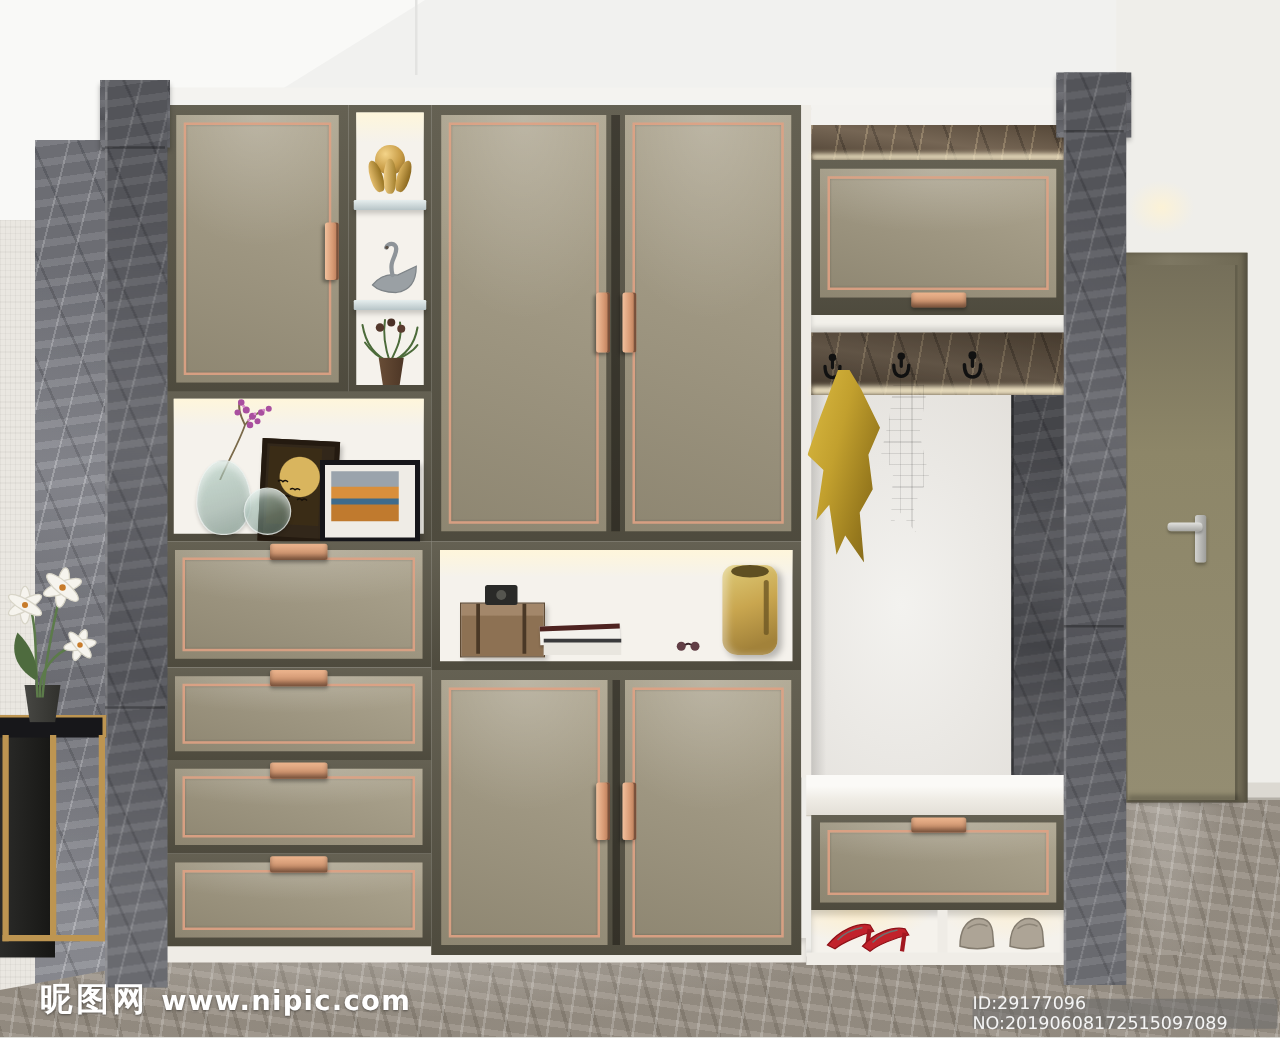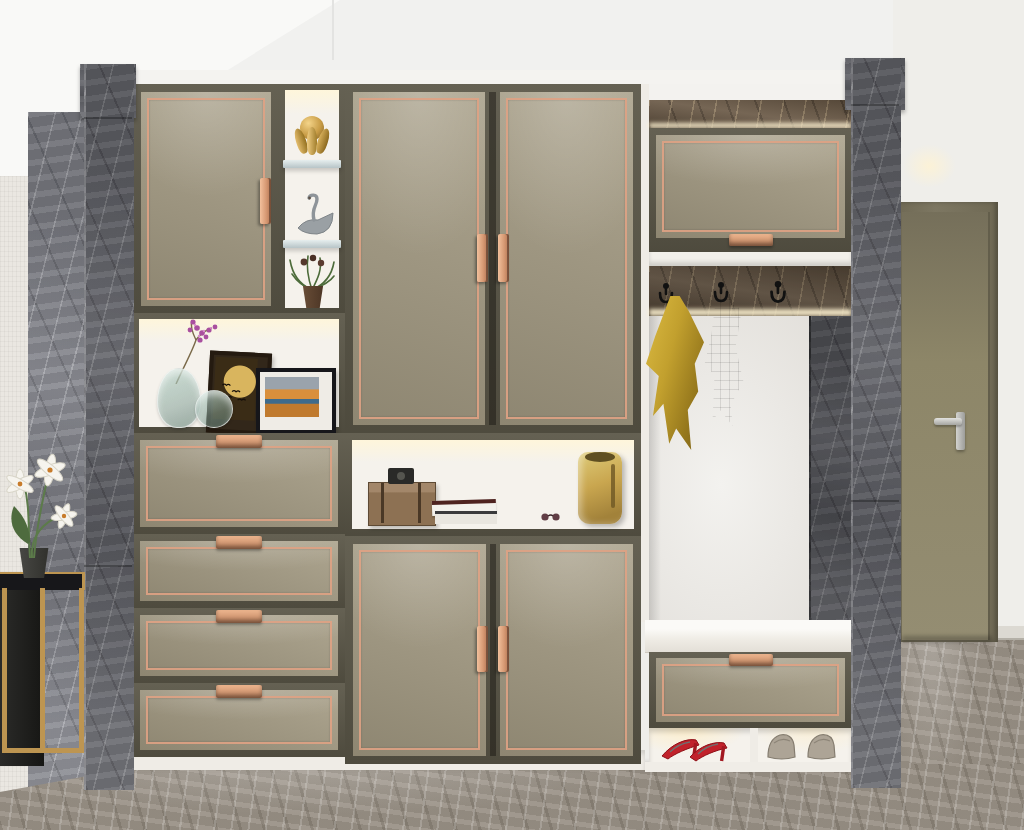--- a/index.html
+++ b/index.html
@@ -315,14 +315,21 @@
           <ellipse rx="4" ry="13" transform="rotate(140)"></ellipse>
         </g>
     </g>
     <g fill="#c77b2a">
         <circle cx="20" cy="48" r="2.4"></circle>
         <circle cx="50" cy="34" r="2.6"></circle>
         <circle cx="64" cy="80" r="2.2"></circle>
       </g>
   </svg>
 
+  <div id="wm-left" class="abs wm">
+    <span class="logo">昵图网</span>
+    <span>www.nipic.com</span>
+  </div>
+  <div id="id-badge" class="abs">
+    <span>ID:29177096 NO:20190608172515097089</span>
+  </div>
 
 </div>
 
 </body></html>

